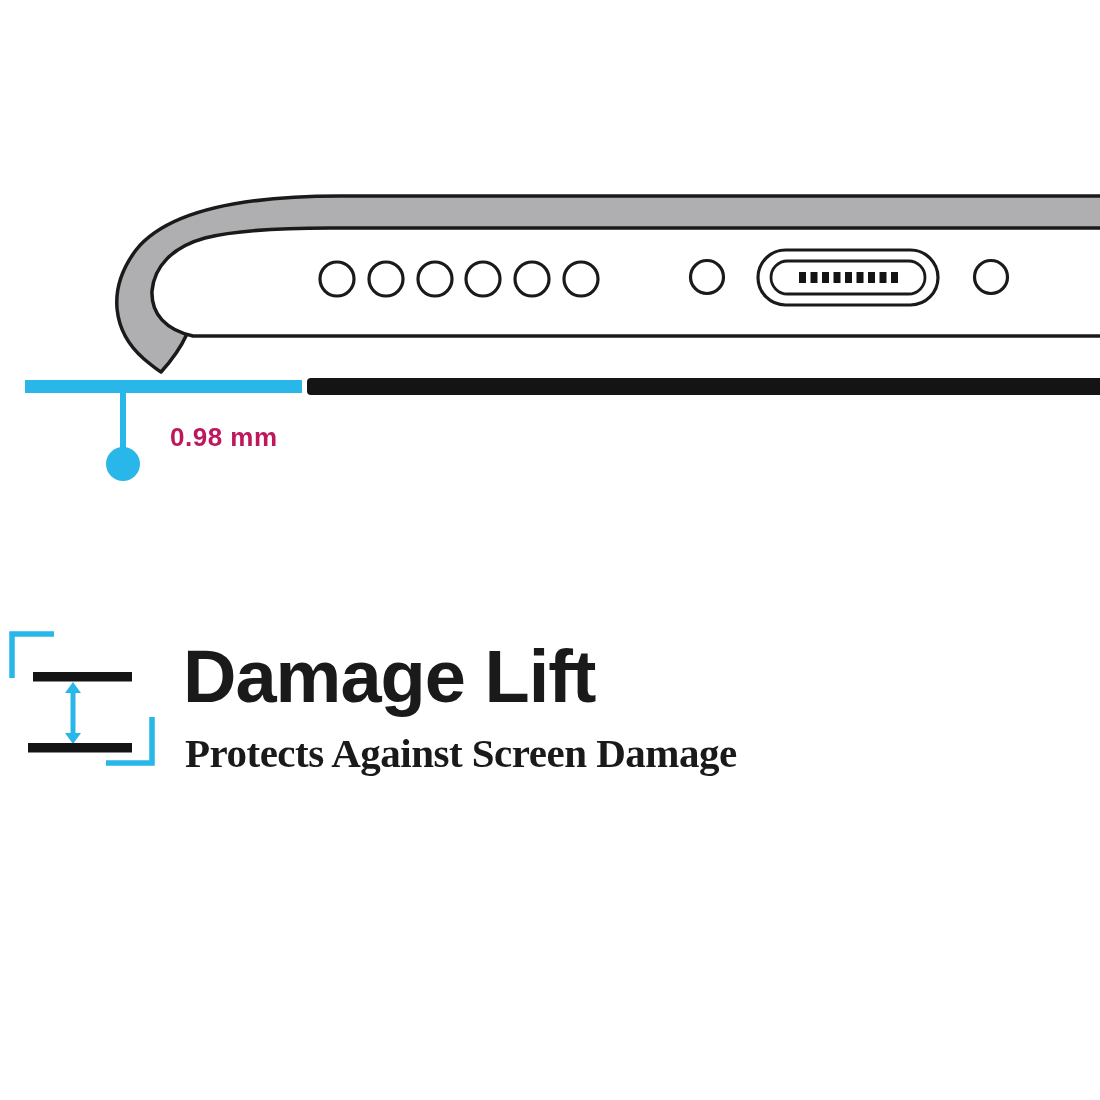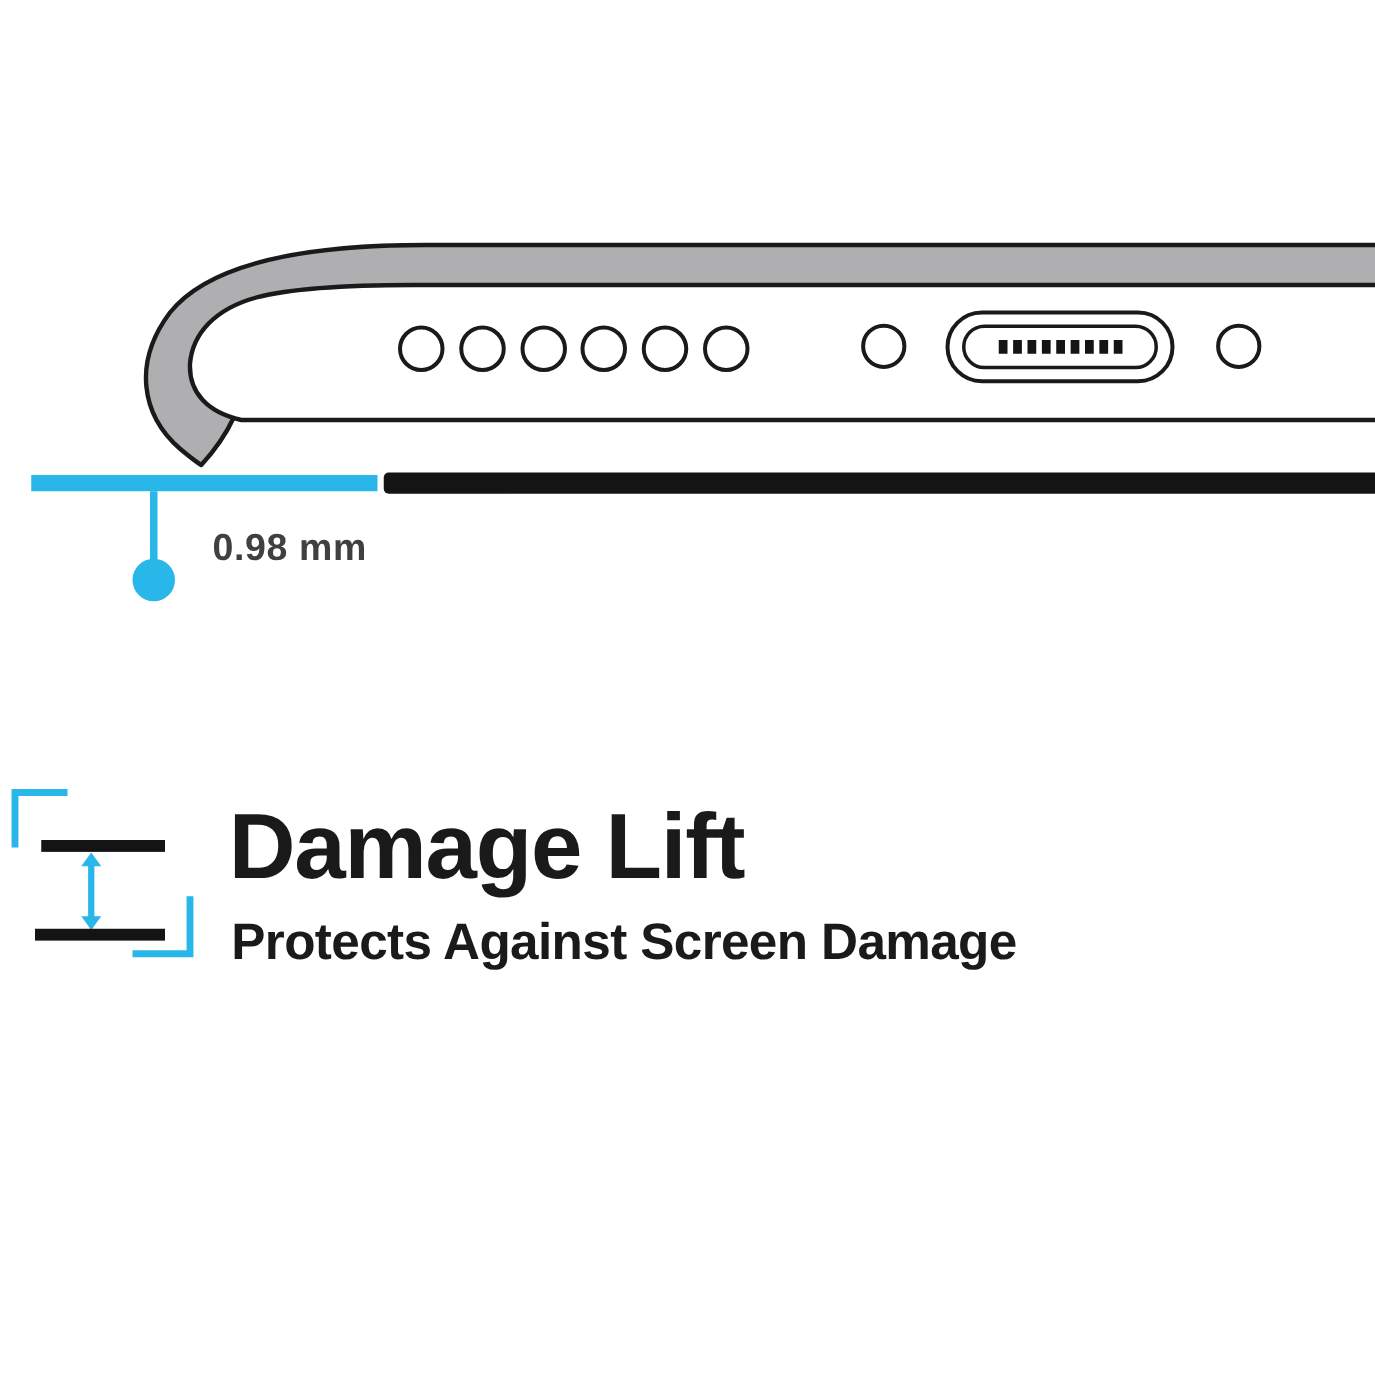--- a/index.html
+++ b/index.html
@@ -17,25 +17,25 @@
     color: #1a1a1a;
   }
   .abs-svg {
     position: absolute;
     display: block;
   }
   .measure-label {
     position: absolute;
     left: 170px;
     top: 424px;
-    font-size: 30px;
+    font-size: 26px;
     font-weight: 700;
     line-height: 1;
     letter-spacing: 0.5px;
-    color: #404040;
+    color: #be185d;
     white-space: nowrap;
     text-align: center;
   }
   .feature-title {
     position: absolute;
     left: 183px;
     top: 640px;
     font-size: 74px;
     font-weight: 700;
     line-height: 1;
@@ -46,20 +46,21 @@
   .feature-subtitle {
     position: absolute;
     left: 185px;
     top: 733px;
     font-size: 41px;
     font-weight: 700;
     line-height: 1;
     letter-spacing: -0.5px;
     color: #1a1a1a;
     white-space: nowrap;
+    font-family: Liberation Serif, serif;
   }
 </style>
 </head>
 <body>
 
 <div class="canvas">
 
   <svg class="abs-svg" style="left:0; top:0;" width="1100" height="520" viewBox="0 0 1100 520">
 
     <path fill="#afaeb1" stroke="#1a1a1a" stroke-width="3.5" stroke-linejoin="round" d="M 1105 196 L 340 196

